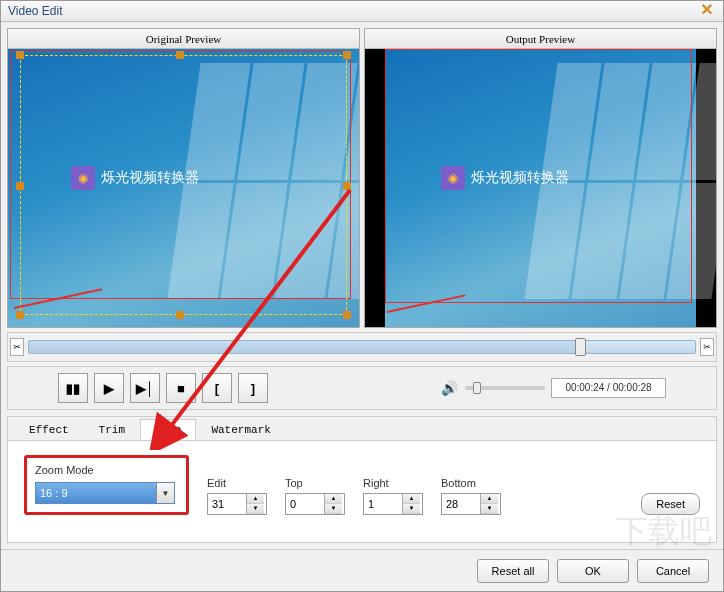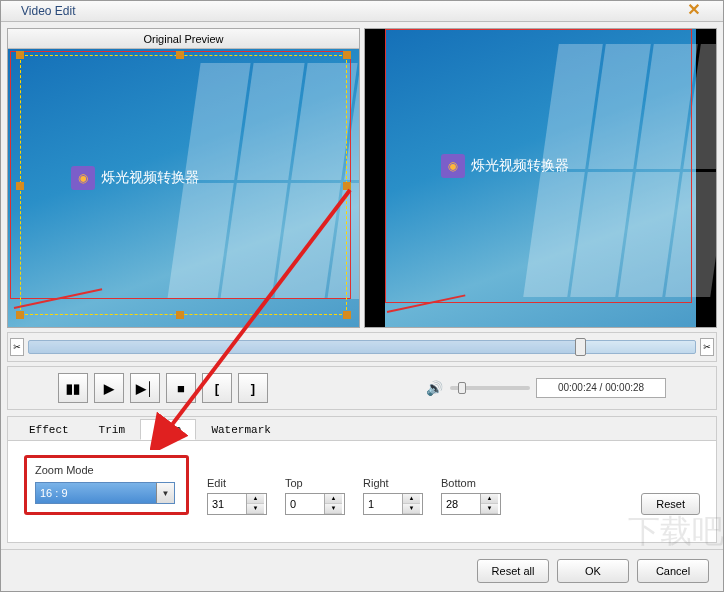--- a/index.html
+++ b/index.html
@@ -1,24 +1,24 @@
 <!DOCTYPE html>
 <html><head>
 <meta charset="utf-8">
 <style>
 * { box-sizing: border-box; margin: 0; padding: 0; }
 body { font-family: Tahoma, Arial, sans-serif; font-size: 11px; background: #fff; width: 724px; height: 592px; overflow: hidden; }
 .window { width: 724px; height: 592px; border: 1px solid #999; background: #f0f0f0; display: flex; flex-direction: column; }
-.titlebar { height: 21px; background: linear-gradient(#fafafa,#e8e8e8); border-bottom: 1px solid #bbb; display: flex; align-items: center; padding: 0 20px; }
+.titlebar { height: 21px; background: linear-gradient(#fafafa,#e8e8e8); border-bottom: 1px solid #bbb; display: flex; align-items: center; padding: 0 7px; }
 .titlebar-text { font-size: 12px; color: #2a4a7a; flex: 1; }
 .close-btn { width: 18px; height: 18px; color: #d68b1f; font-size: 16px; font-weight: bold; cursor: pointer; text-align: center; line-height: 16px; }
 .content { flex: 1; padding: 6px; display: flex; flex-direction: column; gap: 4px; }
 .previews { display: flex; gap: 4px; height: 300px; }
 .preview-col { flex: 1; border: 1px solid #aaa; background: #fff; display: flex; flex-direction: column; }
-.preview-header { height: 20px; background: linear-gradient(#f8f8f8,#e6e6e6); border-bottom: 1px solid #bbb; text-align: center; line-height: 20px; font-size: 11px; }
+.preview-header { height: 20px; background: linear-gradient(#f8f8f8,#e6e6e6); border-bottom: 1px solid #bbb; text-align: center; line-height: 20px; font-size: 11px; font-family: Liberation Serif, serif; }
 .preview-body { flex: 1; background: #000; position: relative; overflow: hidden; padding-left: 40px; }
 .sky { position: absolute; inset: 0; background: linear-gradient(160deg,#1570b8 0%,#2a8fc8 40%,#6ab5d6 70%,#4a9bc8 100%); }
 .window-pattern { position: absolute; right: -10%; top: 5%; width: 60%; height: 85%; display: grid; grid-template-columns: repeat(4,1fr); grid-template-rows: repeat(2,1fr); gap: 3px; transform: skewX(-8deg); opacity: 0.4; }
 .window-pattern div { background: rgba(255,255,255,0.7); }
 .logo-label { position: absolute; top: 42%; left: 18%; display: flex; align-items: center; gap: 6px; color: #fff; font-size: 14px; }
 .logo-icon { width: 24px; height: 24px; background: #7b5ec9; border-radius: 3px; display: flex; align-items: center; justify-content: center; }
 .logo-icon::after { content: "◉"; color: #ffb73a; font-size: 12px; }
 .crop-border { position: absolute; border: 1px dashed #ffd800; }
 .crop-handle { position: absolute; width: 8px; height: 8px; background: #d68b1f; }
 .red-box { position: absolute; border: 1px solid #e03030; }
@@ -26,41 +26,41 @@
 .timeline-row { height: 30px; display: flex; align-items: center; gap: 4px; padding: 0 2px; background: #f0f0f0; border: 1px solid #ccc; }
 .mark-btn { width: 14px; height: 18px; border: 1px solid #aaa; background: #fff; font-size: 9px; text-align: center; line-height: 16px; }
 .timeline-track { flex: 1; height: 14px; background: linear-gradient(#d8e8f4,#c0d8ec); border: 1px solid #96b4d0; border-radius: 2px; position: relative; }
 .timeline-fill { position: absolute; top: 0; bottom: 0; left: 0; width: 82%; background: rgba(100,150,200,0.15); }
 .timeline-cursor { position: absolute; top: -3px; left: 82%; width: 11px; height: 18px; background: #eee; border: 1px solid #888; border-radius: 2px; }
 .controls-row { height: 44px; display: flex; align-items: center; gap: 6px; padding: 0 50px; border: 1px solid #ccc; background: #f0f0f0; }
 .ctrl-btn { width: 30px; height: 30px; border: 1px solid #999; background: linear-gradient(#fff,#e8e8e8); display: flex; align-items: center; justify-content: center; font-size: 13px; cursor: pointer; }
 .vol-area { margin-left: auto; display: flex; align-items: center; gap: 6px; }
 .vol-slider { width: 80px; height: 4px; background: #ccc; position: relative; border-radius: 2px; }
 .vol-thumb { position: absolute; left: 10%; top: -4px; width: 8px; height: 12px; background: #eee; border: 1px solid #888; border-radius: 2px; }
-.time-display { width: 130px; height: 20px; border: 1px solid #aaa; background: #fff; text-align: center; line-height: 18px; font-size: 10px; color: #333; }
+.time-display { width: 115px; height: 20px; border: 1px solid #aaa; background: #fff; text-align: center; line-height: 18px; font-size: 10px; color: #333; }
 .tabs-area { border: 1px solid #ccc; background: #fff; flex: 1; display: flex; flex-direction: column; margin-top: 2px; }
 .tab-strip { height: 24px; display: flex; background: #f0f0f0; border-bottom: 1px solid #ccc; padding-left: 6px; }
 .tab { padding: 4px 14px; font-size: 11px; cursor: pointer; border: 1px solid transparent; margin-top: 2px; font-family: Liberation Mono, monospace; }
 .tab.active { background: #fff; border: 1px solid #ccc; border-bottom: 1px solid #fff; position: relative; z-index: 1; }
 .tab-panel { flex: 1; padding: 14px 16px; position: relative; }
 .crop-row { display: flex; align-items: flex-end; gap: 18px; }
 .field-group { display: flex; flex-direction: column; gap: 4px; }
 .field-label { font-size: 11px; color: #333; }
 .zoom-highlight { width: 165px; padding: 6px 8px 8px; border: 3px solid #d42020; border-radius: 3px; }
 .combo { width: 140px; height: 22px; border: 1px solid #5a8ac0; background: linear-gradient(#7ab3e8,#4a8dd4); color: #fff; display: flex; align-items: center; padding: 0 4px; font-size: 11px; position: relative; }
 .combo-arrow { position: absolute; right: 0; top: 0; width: 18px; height: 100%; background: linear-gradient(#f8f8f8,#ddd); border-left: 1px solid #888; display: flex; align-items: center; justify-content: center; color: #333; font-size: 8px; }
 .spinner { width: 60px; height: 22px; border: 1px solid #999; background: #fff; display: flex; align-items: center; }
 .spinner input { border: none; width: 38px; padding: 0 4px; font-size: 11px; outline: none; }
 .spinner-btns { width: 18px; height: 100%; border-left: 1px solid #aaa; display: flex; flex-direction: column; }
 .spinner-btns div { flex: 1; background: linear-gradient(#f4f4f4,#ddd); text-align: center; font-size: 6px; line-height: 9px; border-bottom: 1px solid #ccc; cursor: pointer; }
-.reset-btn { padding: 4px 14px; border: 1px solid #999; background: linear-gradient(#fff,#e6e6e6); border-radius: 3px; cursor: pointer; font-size: 11px; }
+.reset-btn { padding: 4px 14px; border: 1px solid #999; background: linear-gradient(#fff,#e6e6e6); border-radius: 8px; cursor: pointer; font-size: 11px; }
 .bottom-bar { height: 42px; border-top: 1px solid #ccc; display: flex; align-items: center; justify-content: flex-end; gap: 8px; padding: 0 14px; background: #f0f0f0; }
 .dlg-btn { min-width: 72px; padding: 5px 0; border: 1px solid #999; background: linear-gradient(#fff,#e6e6e6); border-radius: 3px; cursor: pointer; font-size: 11px; }
 .red-arrow { position: absolute; pointer-events: none; z-index: 50; }
-.watermark { position: absolute; right: 0; bottom: 38px; font-size: 32px; color: rgba(130,130,130,0.18); font-family: "Microsoft YaHei", sans-serif; pointer-events: none; }
+.watermark { position: absolute; right: 12px; bottom: 38px; font-size: 32px; color: rgba(130,130,130,0.18); font-family: "Microsoft YaHei", sans-serif; pointer-events: none; }
 </style>
 </head>
 <body>
 
 <div class="window">
   <div class="titlebar">
     <span class="titlebar-text">Video Edit</span>
     <span class="close-btn">✕</span>
   </div>
 
@@ -91,20 +91,21 @@
           <div class="crop-handle" style="right:8px; top:2px;"></div>
           <div class="crop-handle" style="left:8px; top:48%;"></div>
           <div class="crop-handle" style="right:8px; top:48%;"></div>
           <div class="crop-handle" style="left:8px; bottom:8px;"></div>
           <div class="crop-handle" style="left:48%; bottom:8px;"></div>
           <div class="crop-handle" style="right:8px; bottom:8px;"></div>
           <div style="position:absolute; left:6px; bottom:18px; width:90px; height:2px; background:#e03030; transform:rotate(-12deg); transform-origin:left;"></div>
         </div>
       </div>
       <div class="preview-col">
+        <div class="preview-header">Output Preview</div>
         <div class="preview-body">
           <div class="output-bars" style="left:0;"></div>
           <div class="output-bars" style="right:0;"></div>
           <div style="position:absolute; left:20px; right:20px; top:0; bottom:0;">
             <div class="sky"></div>
             <div class="window-pattern">
                 <div></div>
                 <div></div>
                 <div></div>
                 <div></div>

